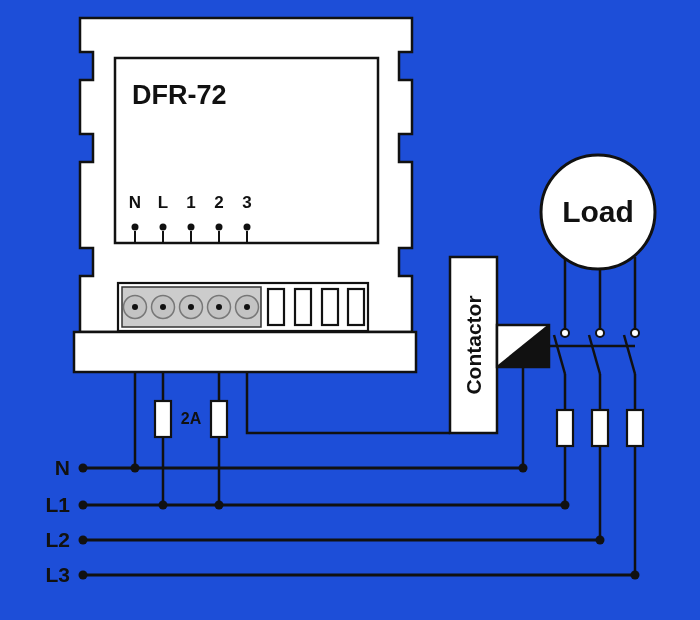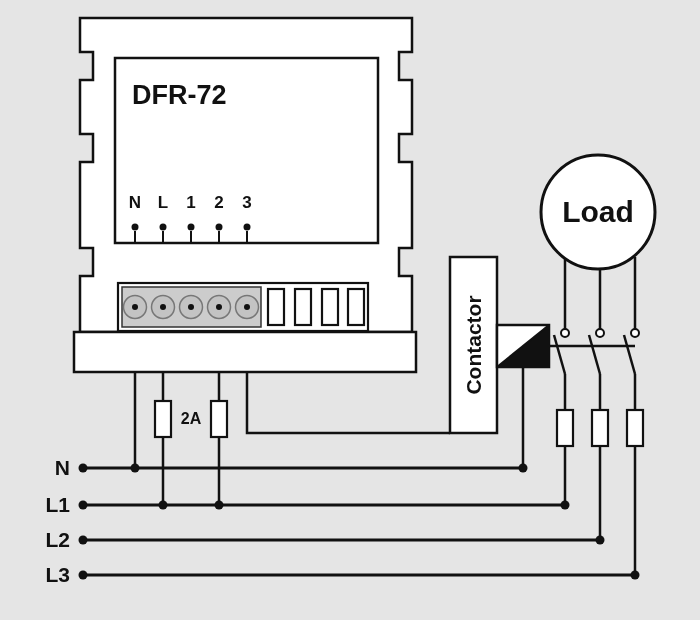--- a/index.html
+++ b/index.html
@@ -5,21 +5,21 @@
   html, body {
     margin: 0;
     padding: 0;
     background: #ffffff;
     font-family: "Liberation Sans", "DejaVu Sans", sans-serif;
   }
   .canvas {
     position: relative;
     width: 700px;
     height: 620px;
-    background: #e5e5e5;
+    background: #1d4ed8;
     overflow: hidden;
   }
   svg { display: block; }
   svg text {
     font-family: "Liberation Sans", "DejaVu Sans", sans-serif;
     font-weight: bold;
     fill: #111111;
   }
   .outline { fill: #ffffff; stroke: #111111; }
   .wire    { stroke: #111111; fill: none; }

